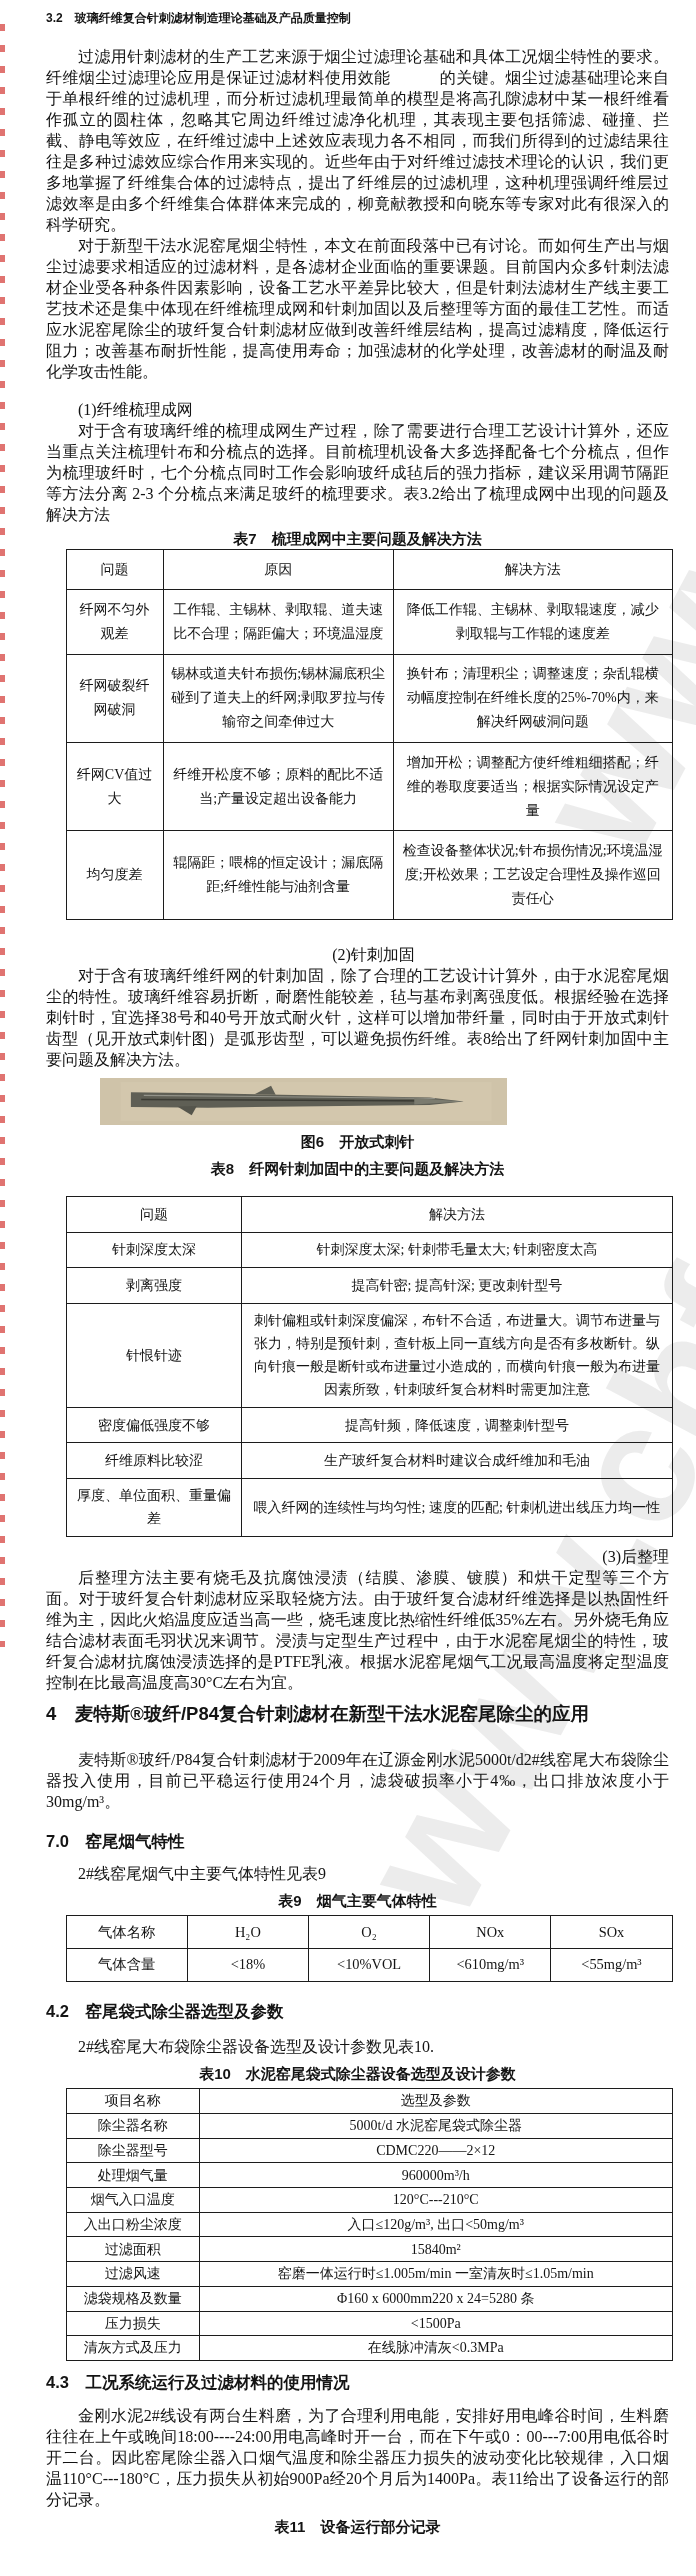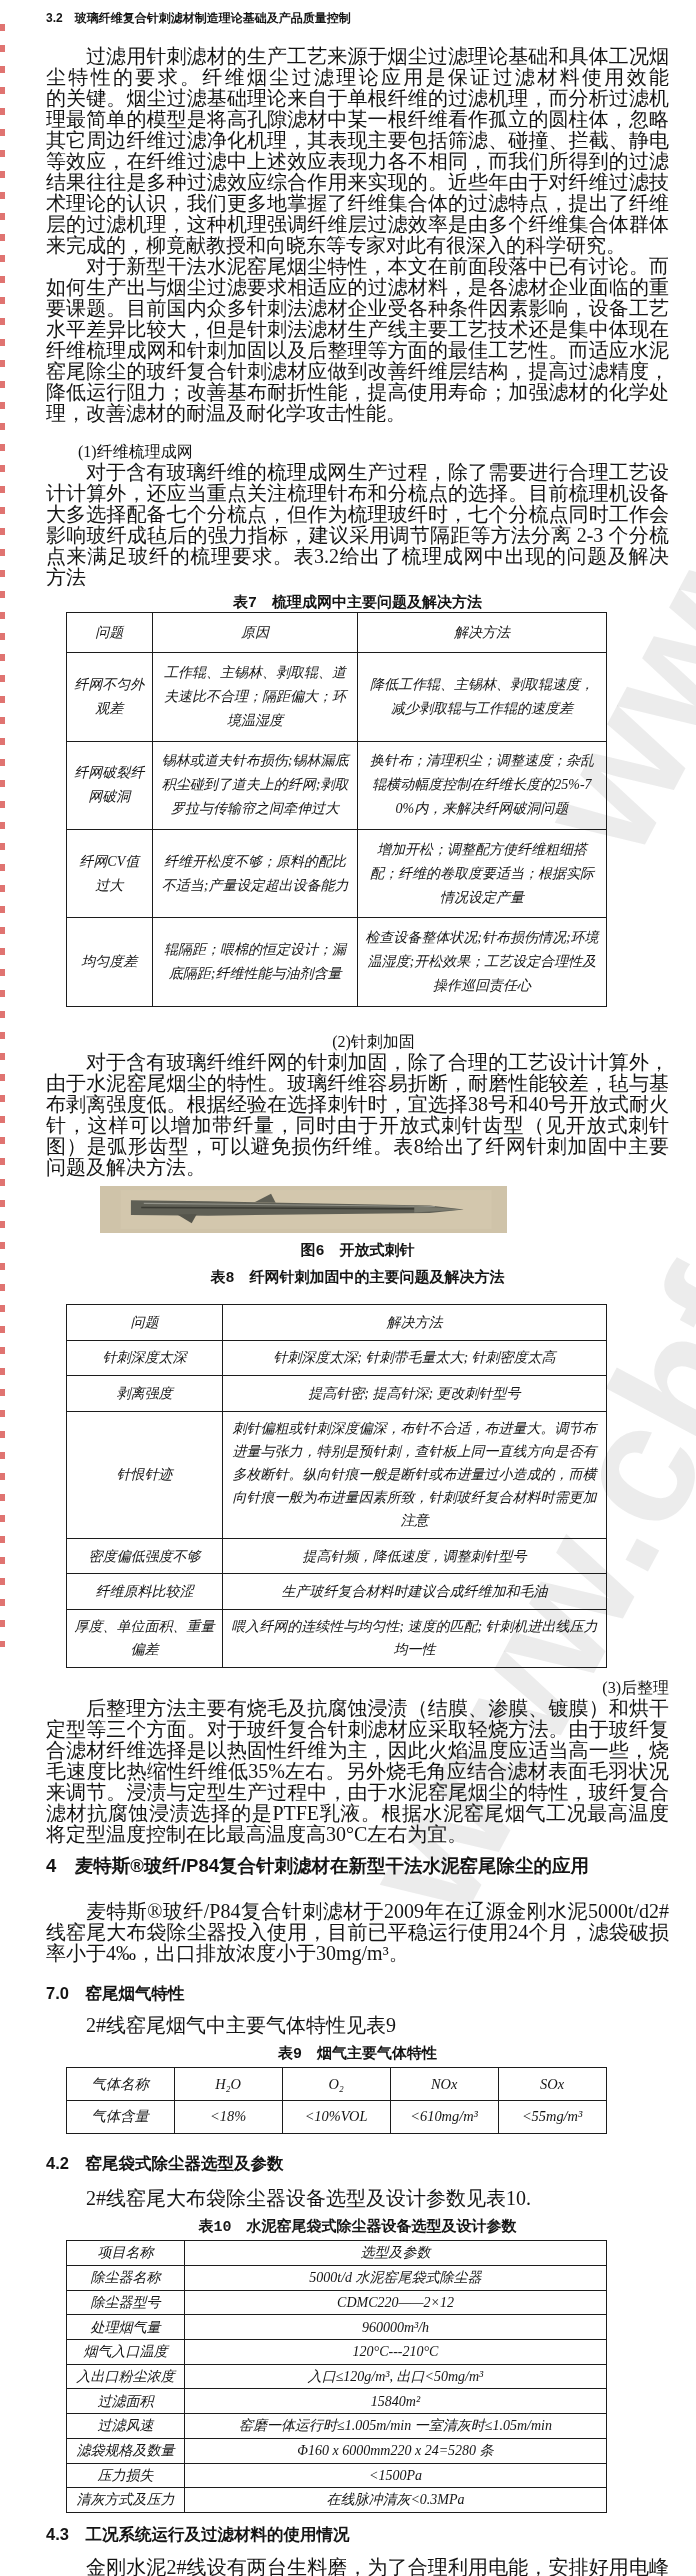--- a/index.html
+++ b/index.html
@@ -11,26 +11,26 @@
              font-weight:bold;font-size:170px;color:rgba(110,110,110,0.13);
              transform:rotate(-62deg);white-space:nowrap;z-index:1;pointer-events:none;}
   .wm1{top:216px;left:268px;} .wm2{top:1278px;left:93px;} .wm3{top:2282px;left:247px;}
   .scan-marks{position:absolute;left:0;top:24px;width:4.6px;height:1623px;z-index:3;
               background:repeating-linear-gradient(180deg,rgba(205,30,25,.62) 0 6.7px,transparent 6.7px 21px);}
   
   .h{font-family:"Liberation Sans","DejaVu Sans",sans-serif;font-weight:bold;}
   .h32{font-size:12px;}
   .h4{font-size:18.5px;margin-top:8px;}
   .hsub{font-size:16.5px;margin-top:18.5px;}
-  .para{font-size:20px;line-height:21px;text-align:justify;text-indent:2em;margin:0;}
+  .para{font-size:16px;line-height:21px;text-align:justify;text-indent:2em;margin:0;}
   .item{font-size:16px;line-height:21px;text-indent:2em;margin:0;}
-  .tcap,.fcap{font-family:Liberation Mono, monospace;font-weight:bold;
+  .tcap,.fcap{font-family:Liberation Sans, sans-serif;font-weight:bold;
               font-size:15px;text-align:center;}
   
-  table.doc{border-collapse:collapse;table-layout:fixed;margin-left:19.6px;width:541px;font-style:italic;}
+  table.doc{border-collapse:collapse;table-layout:fixed;margin-left:19.6px;width:607px;}
   table.doc td{border:1px solid #1c1c1c;text-align:center;vertical-align:middle;
                white-space:pre-line;word-break:break-all;}
   td.al{text-align:left;}
   .t7 td{font-size:14px;line-height:24px;padding:7.7px 6.7px;}
   .t8 td{font-size:14px;line-height:23px;padding:5.7px 6.7px;}
   .t9 td{font-size:14.4px;line-height:17.5px;padding:7.2px 4.1px;}
   .t10 td{font-size:14px;line-height:17.5px;padding:3.1px 5.2px;}
   
   .fig6{margin:8.2px 0 0 54px;width:407px;height:47px;background:#cfc3a9;
         box-shadow:inset 0 0 9.3px rgba(120,100,60,.35);}

